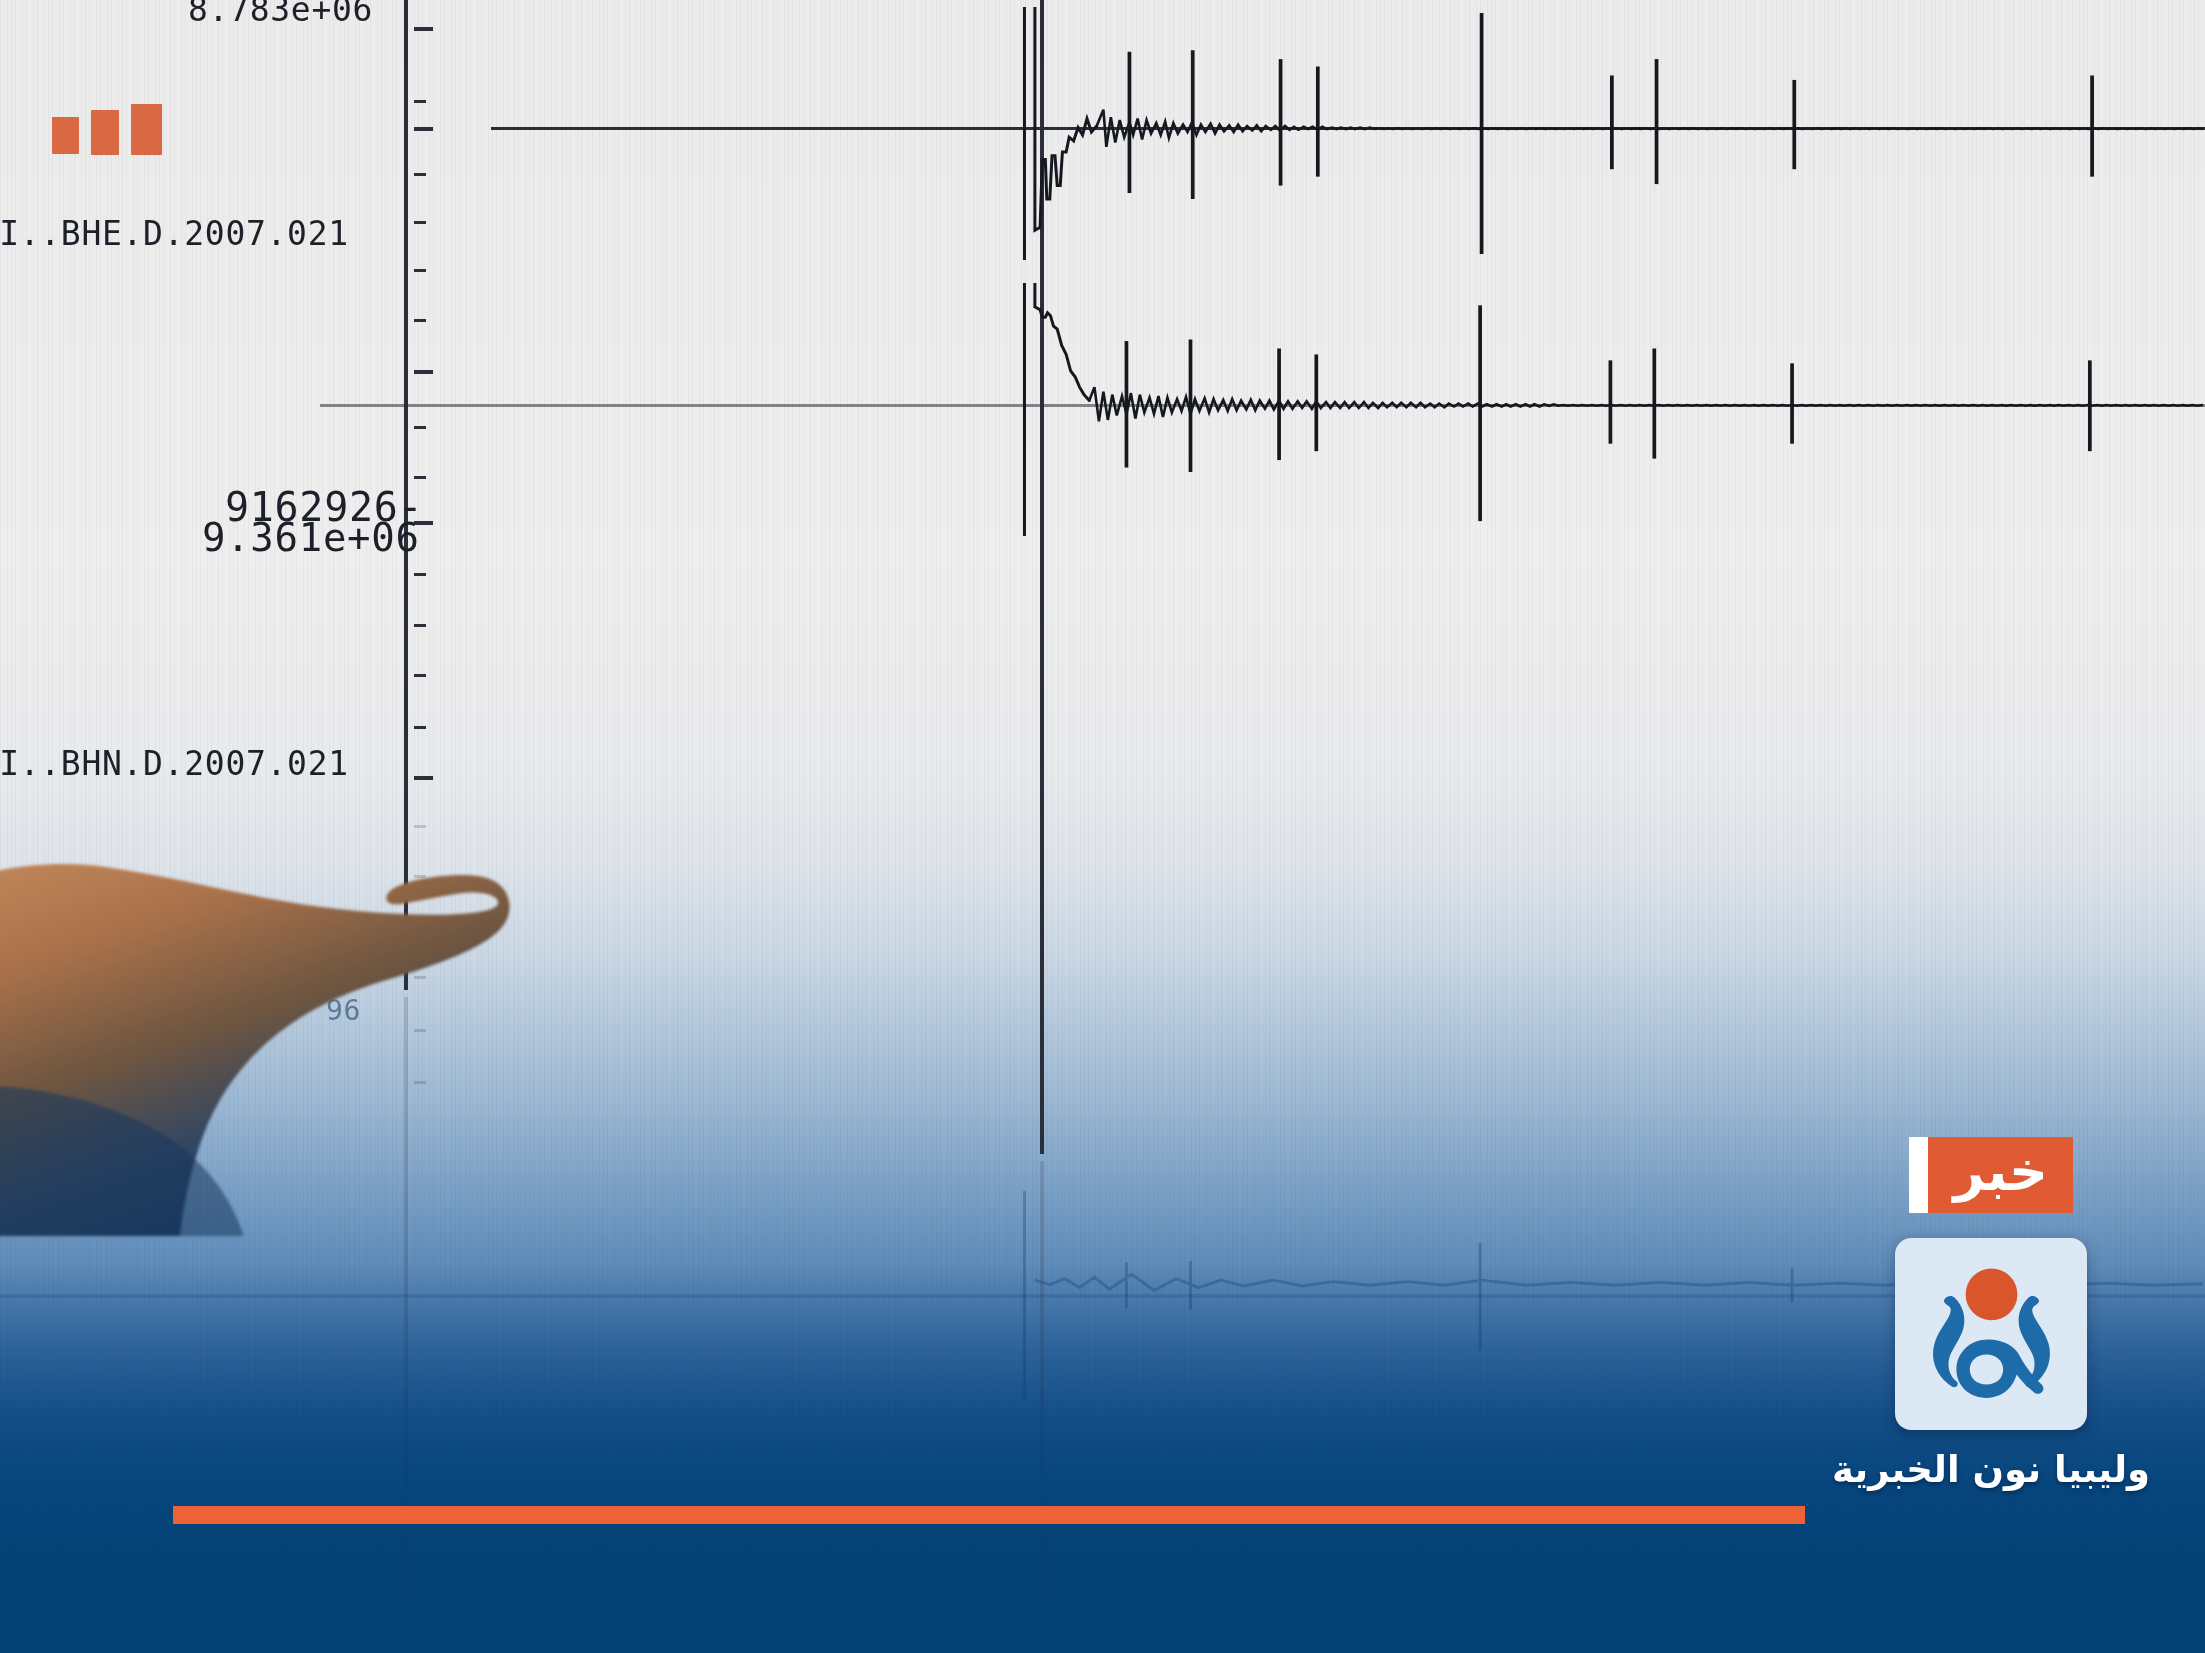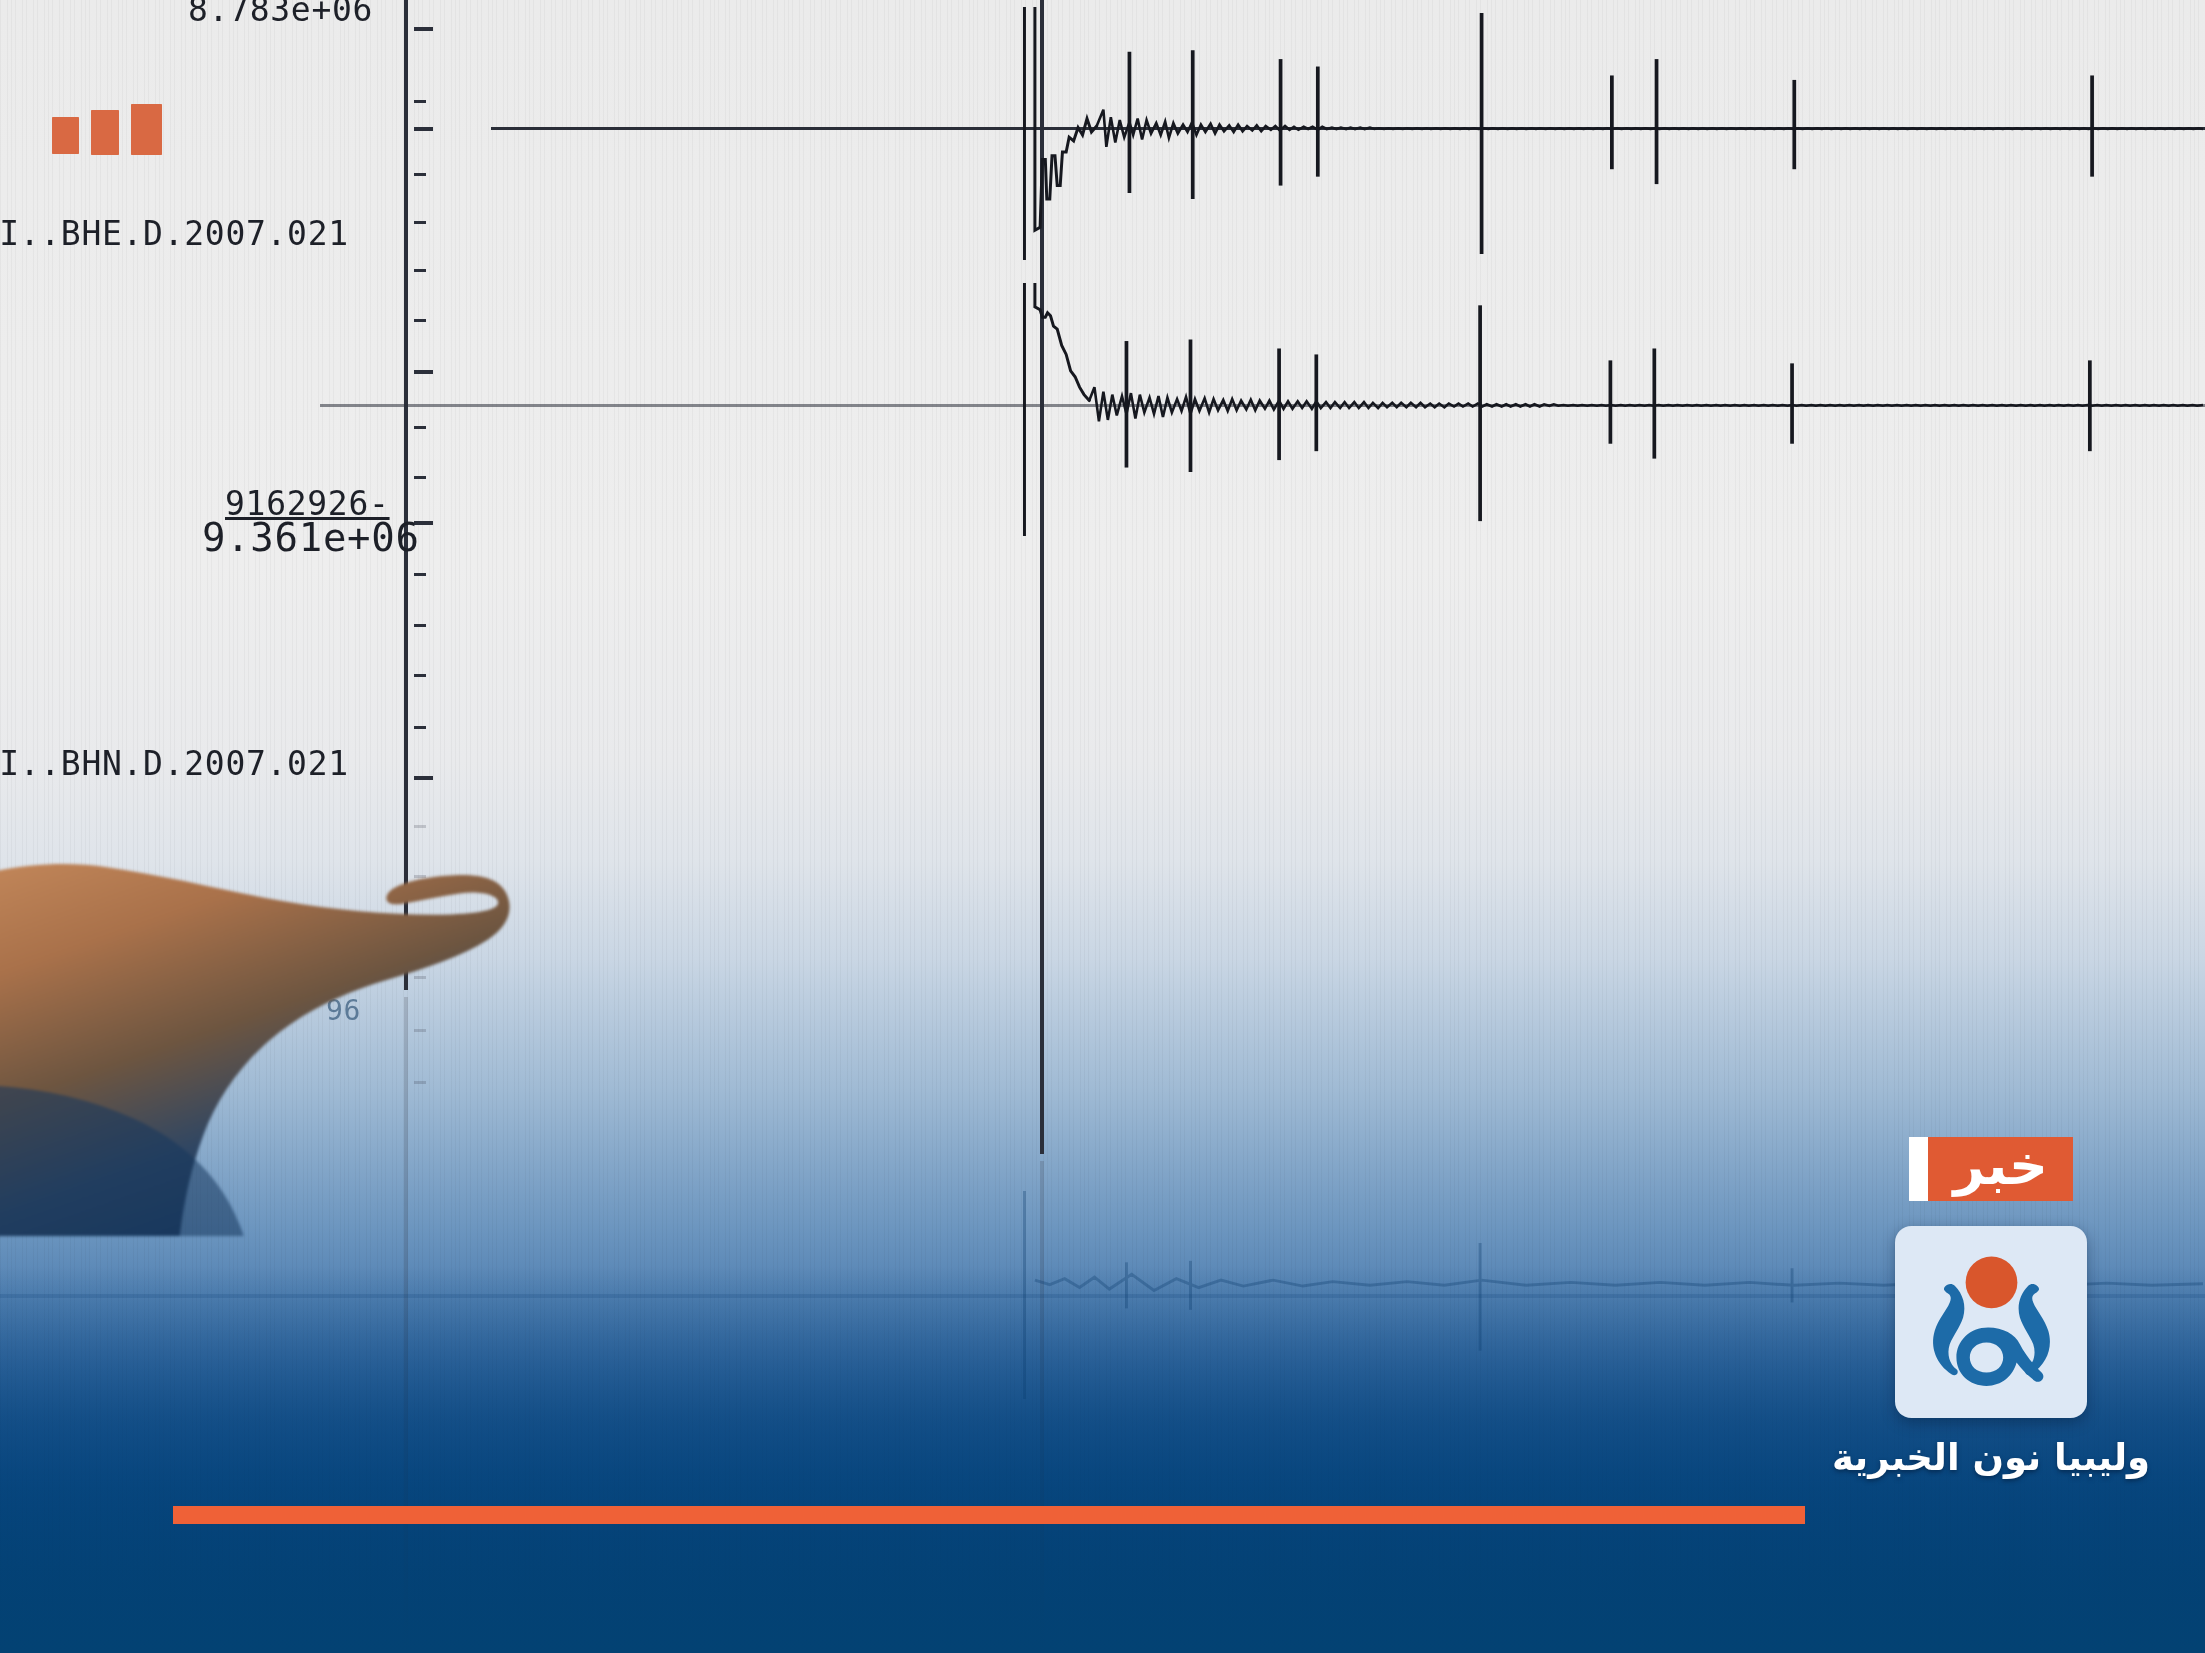--- a/index.html
+++ b/index.html
@@ -107,21 +107,21 @@
 
   
   .brand{
     position:absolute;
     right:65px; top:1137px;
     width:298px;
     display:flex; flex-direction:column; align-items:center;
   }
   .khabar{
     display:flex; align-items:stretch; gap:0;
-    height:64px;
+    height:76px;
   }
   .khabar .box{
     background:#e05a33;
     display:flex; align-items:center; justify-content:center;
     padding:0 25px 6px 25px;
   }
   .khabar .box span{
     color:#fff;
     font-family:"DejaVu Sans","Liberation Sans",sans-serif;
     font-weight:700;
@@ -252,21 +252,21 @@
       </g>
     </svg>
   </div>
 
   <div class="bottomwash"></div>
 
   <div class="plabel" style="left:188px; top:-10.4px; font-size:33px;">8.783e+06</div>
 
   <div class="plabel" style="left:-42px; top:214px; font-size:33px;">MMI..BHE.D.2007.021</div>
 
-  <div class="plabel" style="left:225px; top:484px; font-size:33px;text-decoration:underline;">-9162926</div>
+  <div class="plabel" style="left:225px; top:484px; font-size:40px;">-9162926</div>
 
   <div class="plabel" style="left:202px; top:515px; font-size:39px;">9.361e+06</div>
 
   <div class="plabel" style="left:-42px; top:744px; font-size:33px;">MMI..BHN.D.2007.021</div>
 
   <div class="plabel dim" style="left:326px; top:994px; font-size:28px;">96</div>
 
   <div class="barmark" style="left:52px; top:104px;">
     <i style="width:31px; height:51px;"></i>
     <i style="width:28px; height:45px; margin-top:6px;"></i>

